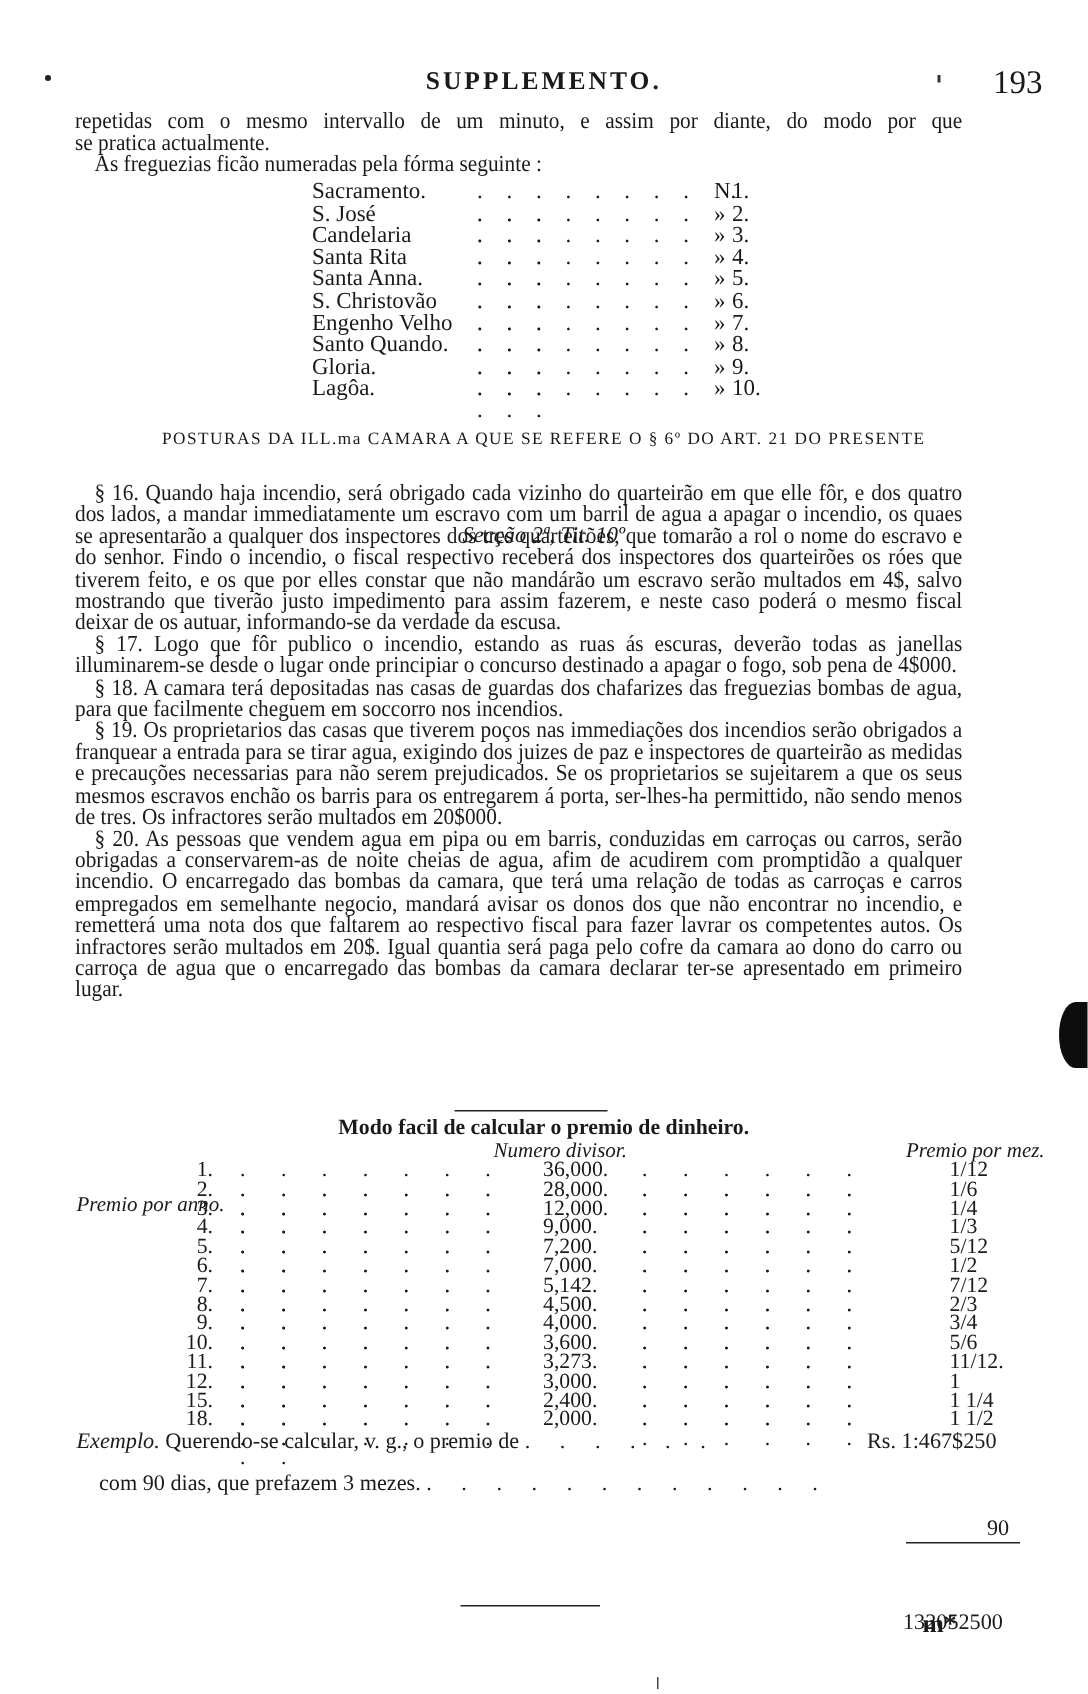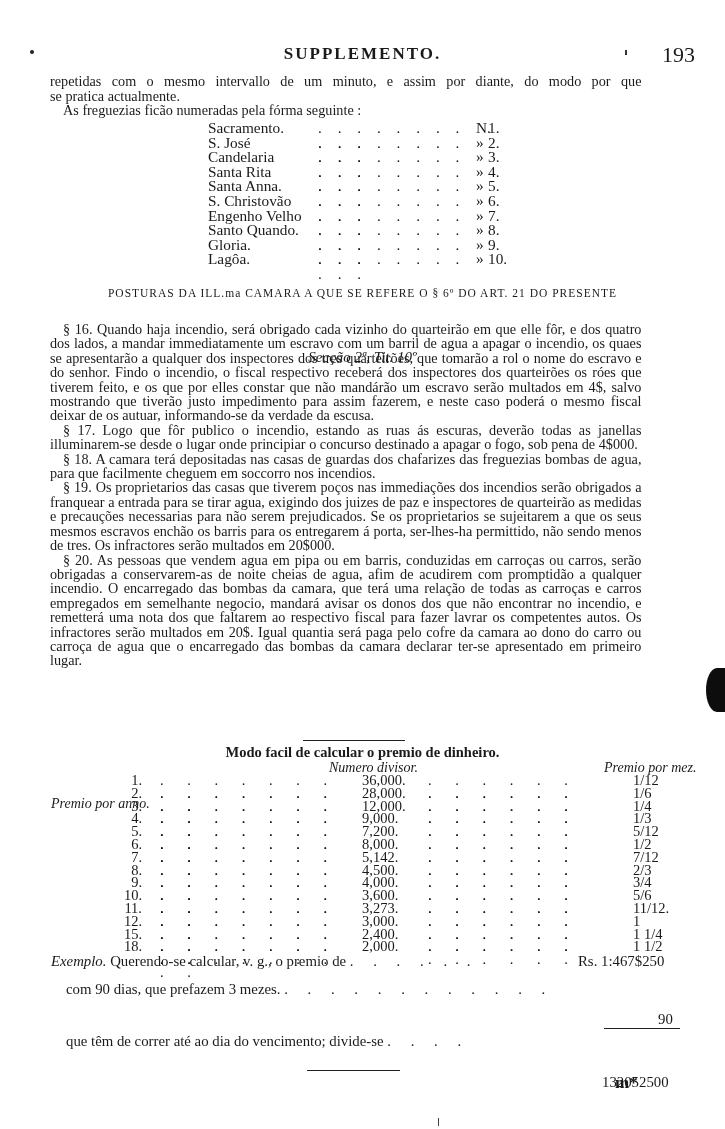--- a/index.html
+++ b/index.html
@@ -174,21 +174,21 @@
     <div class="tbl-row">
         <span class="c-year">5.</span>
         <span class="c-dots1">. . . . . . . . . . . . . . . .</span>
         <span class="c-div">7,200.</span>
         <span class="c-dots2">. . . . . . . . . . . .</span>
         <span class="c-mes">5/12</span>
       </div>
     <div class="tbl-row">
         <span class="c-year">6.</span>
         <span class="c-dots1">. . . . . . . . . . . . . . . .</span>
-        <span class="c-div">8,000.</span>
+        <span class="c-div">7,000.</span>
         <span class="c-dots2">. . . . . . . . . . . .</span>
         <span class="c-mes">1/2</span>
       </div>
     <div class="tbl-row">
         <span class="c-year">7.</span>
         <span class="c-dots1">. . . . . . . . . . . . . . . .</span>
         <span class="c-div">5,142.</span>
         <span class="c-dots2">. . . . . . . . . . . .</span>
         <span class="c-mes">7/12</span>
       </div>
@@ -248,23 +248,19 @@
     <span>Querendo-se calcular, v. g., o premio de</span>
     <span style="letter-spacing:8px;"> . . . . . .</span>
   </div>
   <div class="ex" style="left:578px; top:954px;">Rs. 1:467$250</div>
   <div class="ex" style="left:66px; top:982px;">
     <span>com 90 dias, que prefazem 3 mezes.</span>
     <span style="letter-spacing:8px;"> . . . . . . . . . . . .</span>
   </div>
   <div class="ex" style="left:658px; top:1012px;">90</div>
   <div class="rule" style="left:604px; top:1028px; width:76px;"></div>
-  <div class="ex" style="left:66px; top:1034px;">
-    <span>que têm de correr até ao dia do vencimento; divide-se</span>
-    <span style="letter-spacing:8px;"> . . . .</span>
-  </div>
   <div class="ex" style="left:602px; top:1034px;margin-top:41px;">132052500</div>
 
   <div class="rule" style="left:307px; top:1070px; width:93px;"></div>
 
   <div class="footer-mark">m*</div>
   <div class="small-tick"></div>
 </div>
 
 </body></html>

